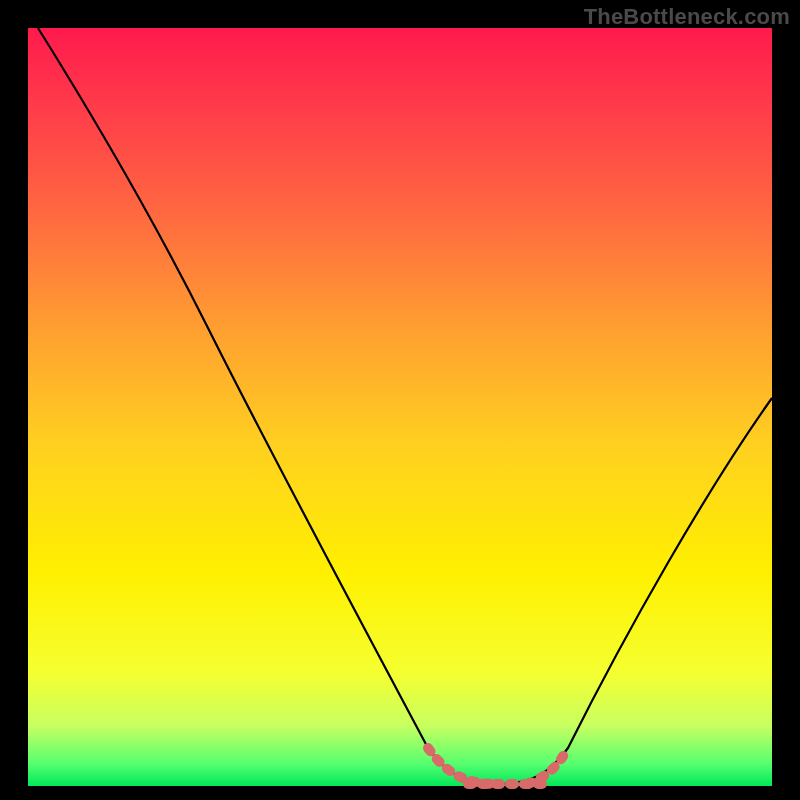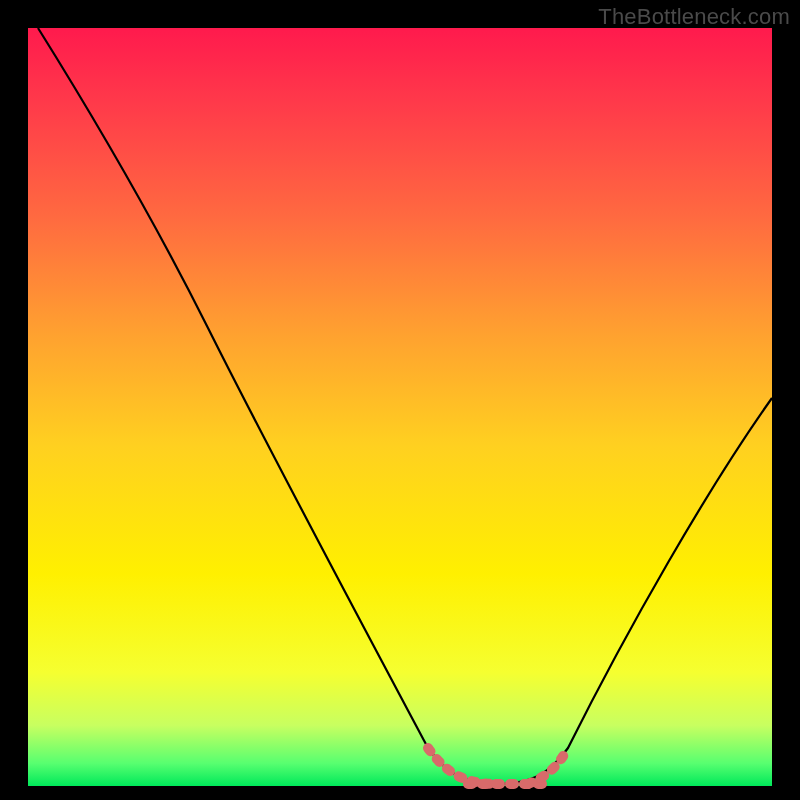--- a/index.html
+++ b/index.html
@@ -34,21 +34,21 @@
       #c8ff60 92%,
       #58ff70 97%,
       #00e85a 100%);
   }
   .watermark {
     position: absolute;
     top: 4px;
     right: 10px;
     color: #4a4a4a;
     font-size: 22px;
-    font-weight: 400;
+    font-weight: 700;
     letter-spacing: 0.2px;
   }
   svg.curve {
     position: absolute;
     left: 0;
     top: 0;
     width: 744px;
     height: 758px;
     overflow: visible;
   }

